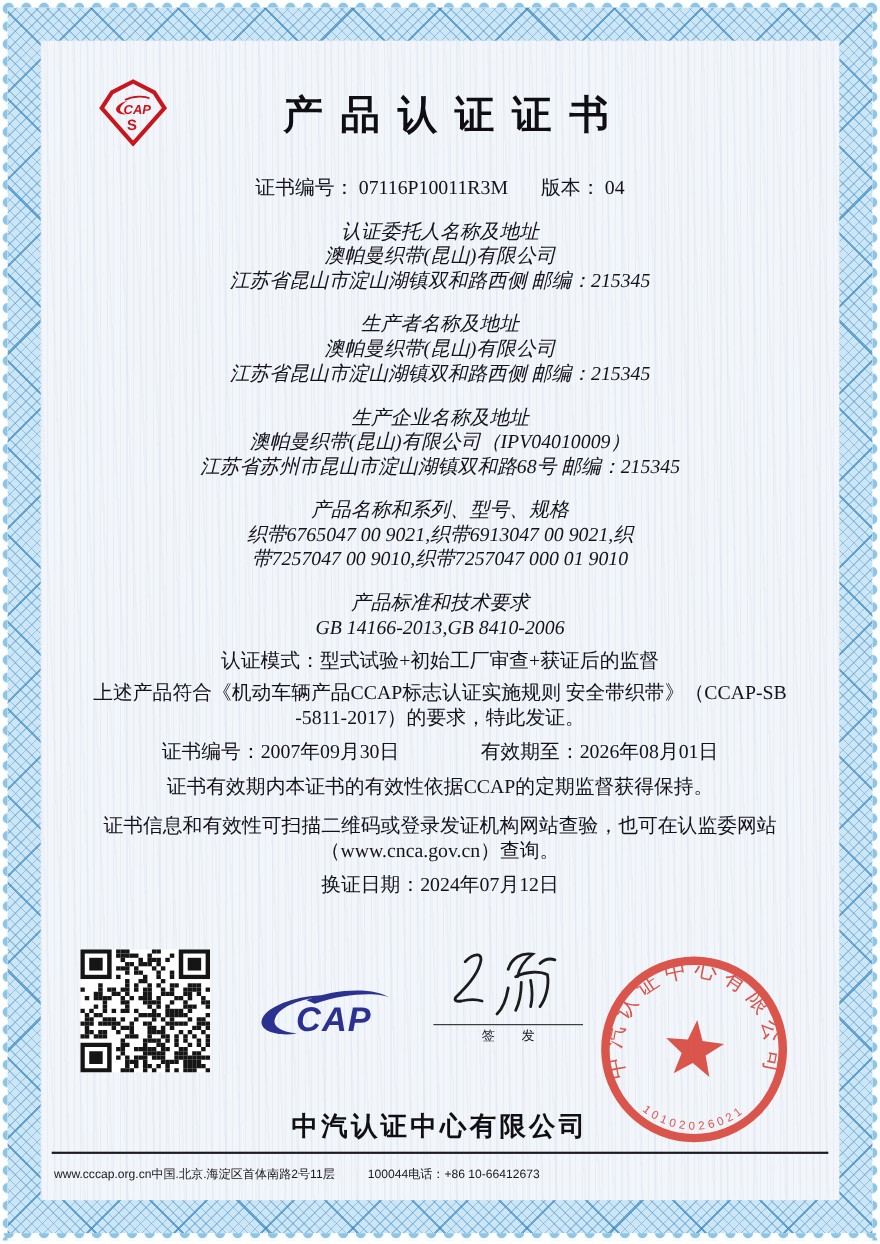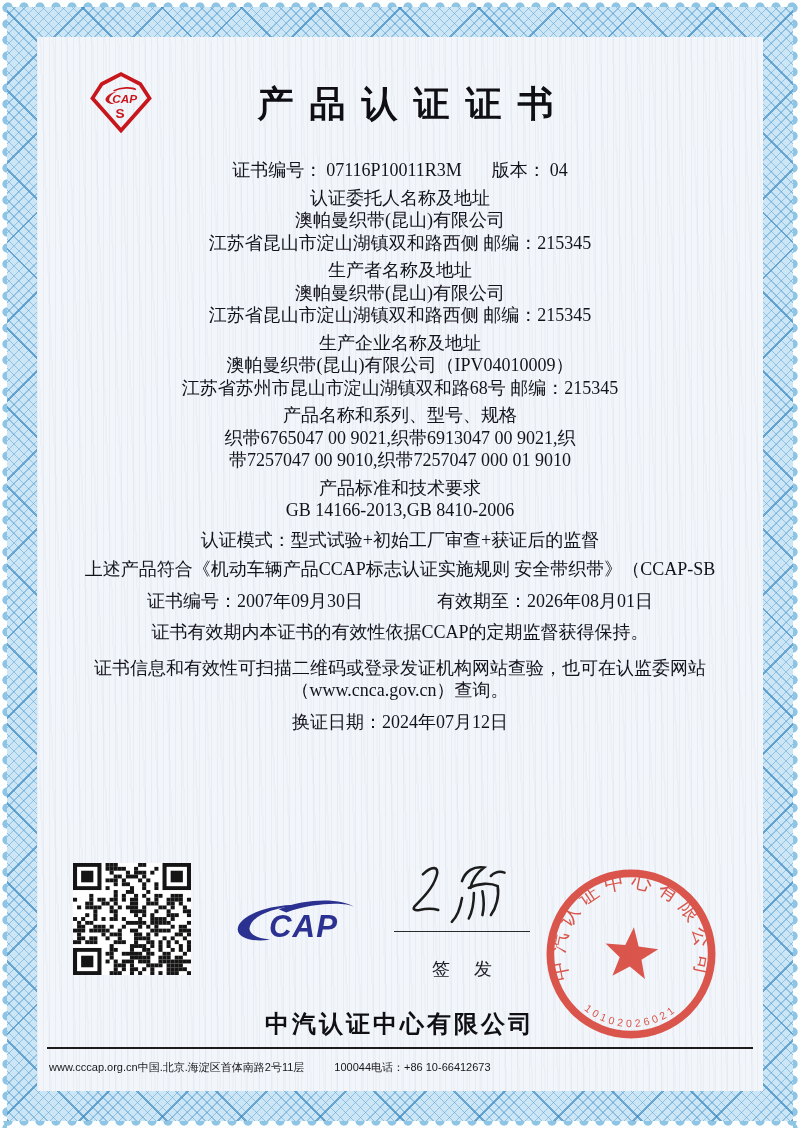--- a/index.html
+++ b/index.html
@@ -25,37 +25,37 @@
   .inner{position:absolute;inset:37px;background-color:#f2f5f9;
     background-image:
       repeating-linear-gradient(90deg, rgba(196,210,228,.22) 0 1px, transparent 1px 6px),
       repeating-linear-gradient(88deg, rgba(208,220,236,.15) 0 2px, transparent 2px 13px);}
   .content{position:absolute;left:0;right:0;top:0;text-align:center;
     color:#13131c;font-size:18px;line-height:22.5px;}
   .title{margin:46px 0 0;font-family:"Liberation Sans",sans-serif;font-weight:bold;
     font-size:36px;line-height:42px;letter-spacing:16px;text-indent:16px;color:#0e0e14;padding-left:11px;}
   .cert-line{display:flex;justify-content:center;gap:4px;margin-top:34px;}
   .cert-line .gap{display:inline-block;width:22px;}
-  .sec{margin-top:5px;}
+  .sec{margin-top:17px;font-style:italic;}
   .sec:first-of-type{margin-top:10px;}
   .mode{margin-top:7px;}
   .stmt{margin-top:7px;}
   .dates{margin-top:9px;display:flex;justify-content:center;gap:74px;}
   .validity{margin-top:9px;}
   .query{margin-top:13px;}
   .renew{margin-top:9px;}
   
   .diamond-logo{position:absolute;left:50px;top:34px;width:68px;height:62px;}
   
   .qr{position:absolute;left:36px;top:826px;width:118px;height:112px;}
   .wordmark{position:absolute;left:190px;top:856px;width:140px;height:54px;}
   .sig-block{position:absolute;left:357px;top:822px;width:136px;text-align:center;}
   .sig-svg{width:120px;height:68px;display:block;margin:0 auto;}
   .sig-rule{height:1px;background:#2a2a2a;margin-top:4px;}
-  .sig-label{margin-top:25px;font-size:18px;letter-spacing:24px;text-indent:24px;color:#1a1a22;}
+  .sig-label{margin-top:1px;font-size:12px;letter-spacing:24px;text-indent:24px;color:#1a1a22;}
   .seal{position:absolute;left:498px;top:818px;width:192px;height:198px;z-index:6;opacity:.9;}
   
   .footer{position:absolute;left:10px;right:10px;bottom:16px;z-index:4;
     font-family:"Liberation Sans",sans-serif;}
   .footer .company{text-align:center;font-size:24px;font-weight:bold;letter-spacing:3px;color:#101014;}
   .footer .rule{height:2px;background:#1c1c1c;margin:7px 0 11px;}
   .footer .row{display:flex;align-items:baseline;
     font-size:11px;color:#17171d;padding:0 2px;}
   .footer .addr .pc{margin-left:30px;}
 </style>
@@ -116,20 +116,21 @@
 
       <div class="sec">
         <div>产品标准和技术要求</div>
         <div>GB 14166-2013,GB 8410-2006</div>
       </div>
 
       <div class="mode">认证模式：型式试验+初始工厂审查+获证后的监督</div>
 
       <div class="stmt">
         <div>上述产品符合《机动车辆产品CCAP标志认证实施规则 安全带织带》（CCAP-SB</div>
+        <div>-5811-2017）的要求，特此发证。</div>
       </div>
 
       <div class="dates">
         <span><span>证书编号：</span><span>2007年09月30日</span></span>
         <span><span>有效期至：</span><span>2026年08月01日</span></span>
       </div>
 
       <div class="validity">证书有效期内本证书的有效性依据CCAP的定期监督获得保持。</div>
 
       <div class="query">

